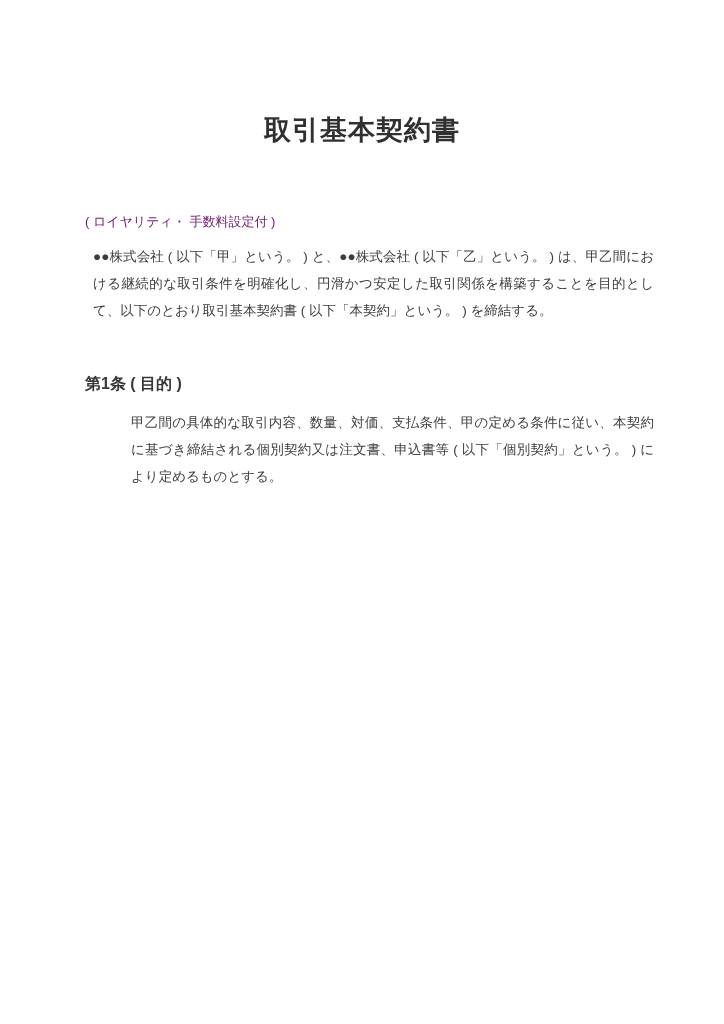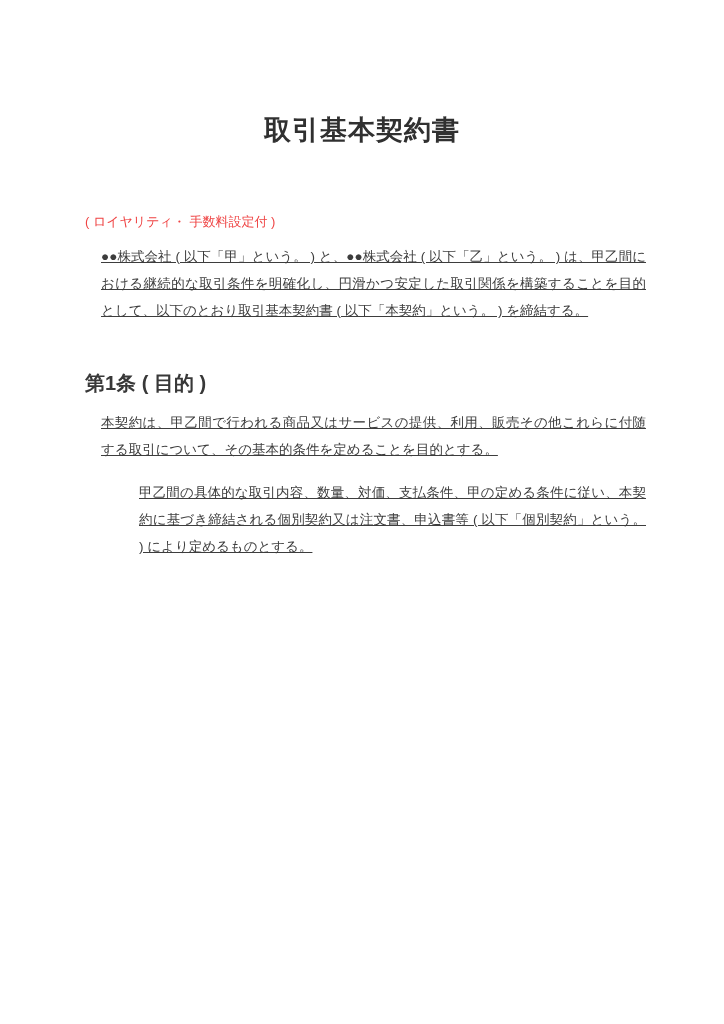--- a/index.html
+++ b/index.html
@@ -30,36 +30,35 @@
   .content {
     box-sizing: border-box;
     padding-left: 85px;
     padding-right: 62px;
   }
   .subtitle {
     margin: 60px 0 0 0;
     font-size: 13px;
     line-height: 27px;
     text-align: left;
-    color: #ef4444;
+    color: #701a75;
   }
   .body-text {
-    margin: 16px;
+    margin: 8px;
     font-size: 13.5px;
     line-height: 27px;
     text-align: justify;
     color: #3d3d3d;
-    text-decoration: underline;
   }
   .preamble {
     margin-top: 8px;
   }
   .article-heading {
     margin: 46px 0 0 0;
-    font-size: 20px;
+    font-size: 16px;
     line-height: 27px;
     font-weight: 700;
     color: #383838;
   }
   .article-body {
     margin-top: 12px;
   }
   .indented {
     margin-left: 38px;
   }
@@ -75,21 +74,20 @@
   <h1 class="doc-title">取引基本契約書</h1>
 
   <div class="content">
 
     <p class="subtitle">( ロイヤリティ・ 手数料設定付 )</p>
 
     <p class="body-text preamble">●●株式会社 ( 以下「甲」という。 ) と、●●株式会社 ( 以下「乙」という。 ) は、甲乙間における継続的な取引条件を明確化し、円滑かつ安定した取引関係を構築することを目的として、以下のとおり取引基本契約書 ( 以下「本契約」という。 ) を締結する。</p>
 
     <section>
       <h2 class="article-heading">第1条 ( 目的 )</h2>
-      <p class="body-text article-body">本契約は、甲乙間で行われる商品又はサービスの提供、利用、販売その他これらに付随する取引について、その基本的条件を定めることを目的とする。</p>
     </section>
 
     <section>
       <div class="article-body indented">
         <p class="body-text">甲乙間の具体的な取引内容、数量、対価、支払条件、甲の定める条件に従い、本契約に基づき締結される個別契約又は注文書、申込書等 ( 以下「個別契約」という。 ) により定めるものとする。</p>
       </div>
     </section>
 
 
   </div>

